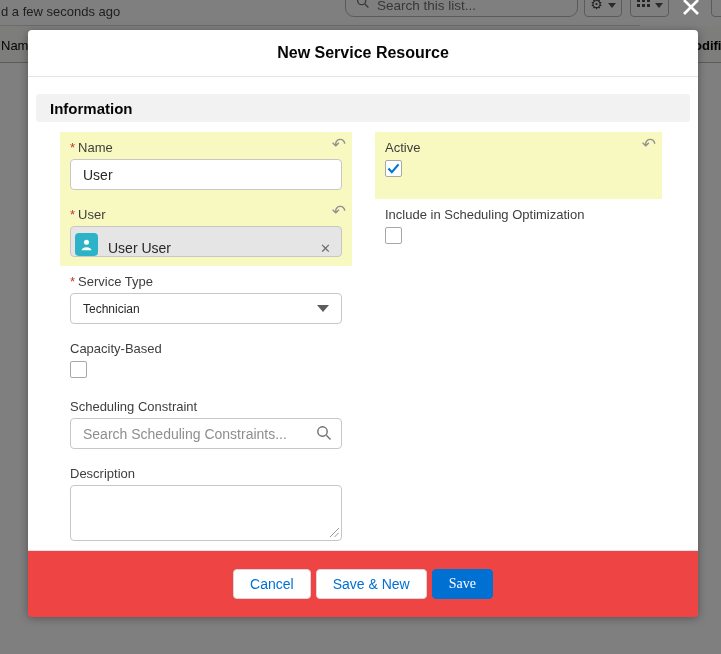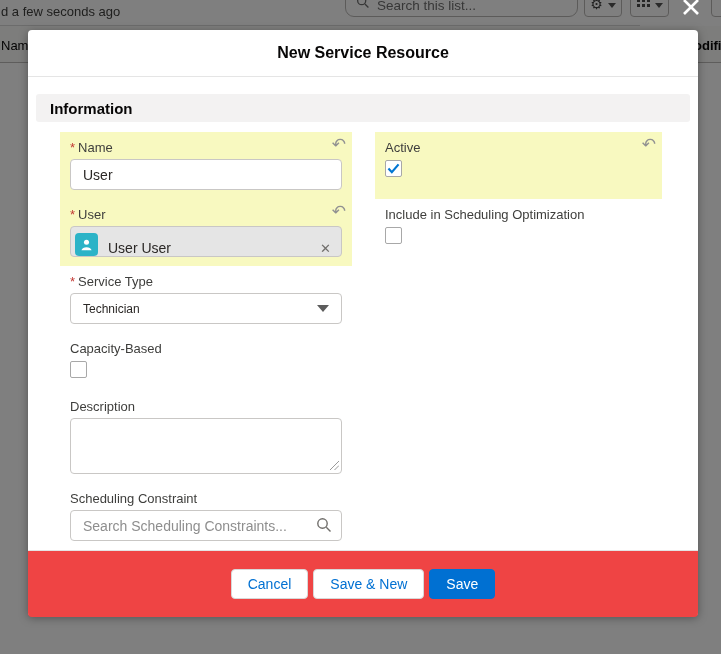--- a/index.html
+++ b/index.html
@@ -92,21 +92,21 @@
 
   .search-wrap { position:relative; }
   .search-wrap .text-input { padding-right:34px; }
   .search-icon-right { position:absolute; right:10px; top:7px; pointer-events:none; }
 
   .modal-footer { flex:none; height:67px; background:#ef4444; border-top:1px solid #e3e3e3;
     border-radius:0 0 4px 4px; display:flex; align-items:center; justify-content:center; gap:5px; }
   .btn { height:30px; padding:0 16px; border-radius:4px; border:1px solid #d8d8d8;
     background:#fff; color:#0070d2; font-size:14px; cursor:pointer;
     font-family:"Liberation Sans", sans-serif; }
-  .btn.primary { background:#0070d2; border-color:#0070d2; color:#fff; }
+  .btn.primary { background:#0070d2; border-color:#0070d2; color:#fff;font-family:Liberation Serif, serif; }
 
   .grid-icon { display:inline-block; margin-bottom:1px; }
 </style>
 </head>
 <body>
 
 <div class="backdrop">
   <div class="topbar">
     <span class="updated-text">d a few seconds ago</span>
 
@@ -235,44 +235,44 @@
         <div class="field-label">
           <span>Capacity-Based</span>
         </div>
         <span class="checkbox">
           
         </span>
       </div>
 
       <div class="cell">
         <div class="field-label">
+          <span>Scheduling Constraint</span>
+        </div>
+        <div class="search-wrap">
+          <input class="text-input" placeholder="Search Scheduling Constraints..." style="">
+          <svg class="search-icon-right" width="16" height="16" viewBox="0 0 16 16">
+              <circle cx="6.5" cy="6.5" r="4.7" fill="none" stroke="#706e6b" stroke-width="1.4"></circle>
+              <line x1="10.3" y1="10.3" x2="14.5" y2="14.5" stroke="#706e6b" stroke-width="1.4"></line>
+            </svg>
+        </div>
+      </div>
+
+      <div class="cell">
+        <div class="field-label">
           <span>Description</span>
         </div>
         <div class="textarea-wrap">
           <textarea class="desc" style=""></textarea>
           <svg class="resize-handle" width="9" height="9" viewBox="0 0 9 9">
               <line x1="0" y1="9" x2="9" y2="0" stroke="#9a9a9a" stroke-width="1"></line>
               <line x1="4.5" y1="9" x2="9" y2="4.5" stroke="#9a9a9a" stroke-width="1"></line>
             </svg>
         </div>
       </div>
 
-      <div class="cell">
-        <div class="field-label">
-          <span>Scheduling Constraint</span>
-        </div>
-        <div class="search-wrap">
-          <input class="text-input" placeholder="Search Scheduling Constraints..." style="">
-          <svg class="search-icon-right" width="16" height="16" viewBox="0 0 16 16">
-              <circle cx="6.5" cy="6.5" r="4.7" fill="none" stroke="#706e6b" stroke-width="1.4"></circle>
-              <line x1="10.3" y1="10.3" x2="14.5" y2="14.5" stroke="#706e6b" stroke-width="1.4"></line>
-            </svg>
-        </div>
-      </div>
-
     </div>
   </div>
 
   <div class="modal-footer">
     <button class="btn">Cancel</button>
     <button class="btn">Save &amp; New</button>
     <button class="btn primary">Save</button>
   </div>
 </div>
 

